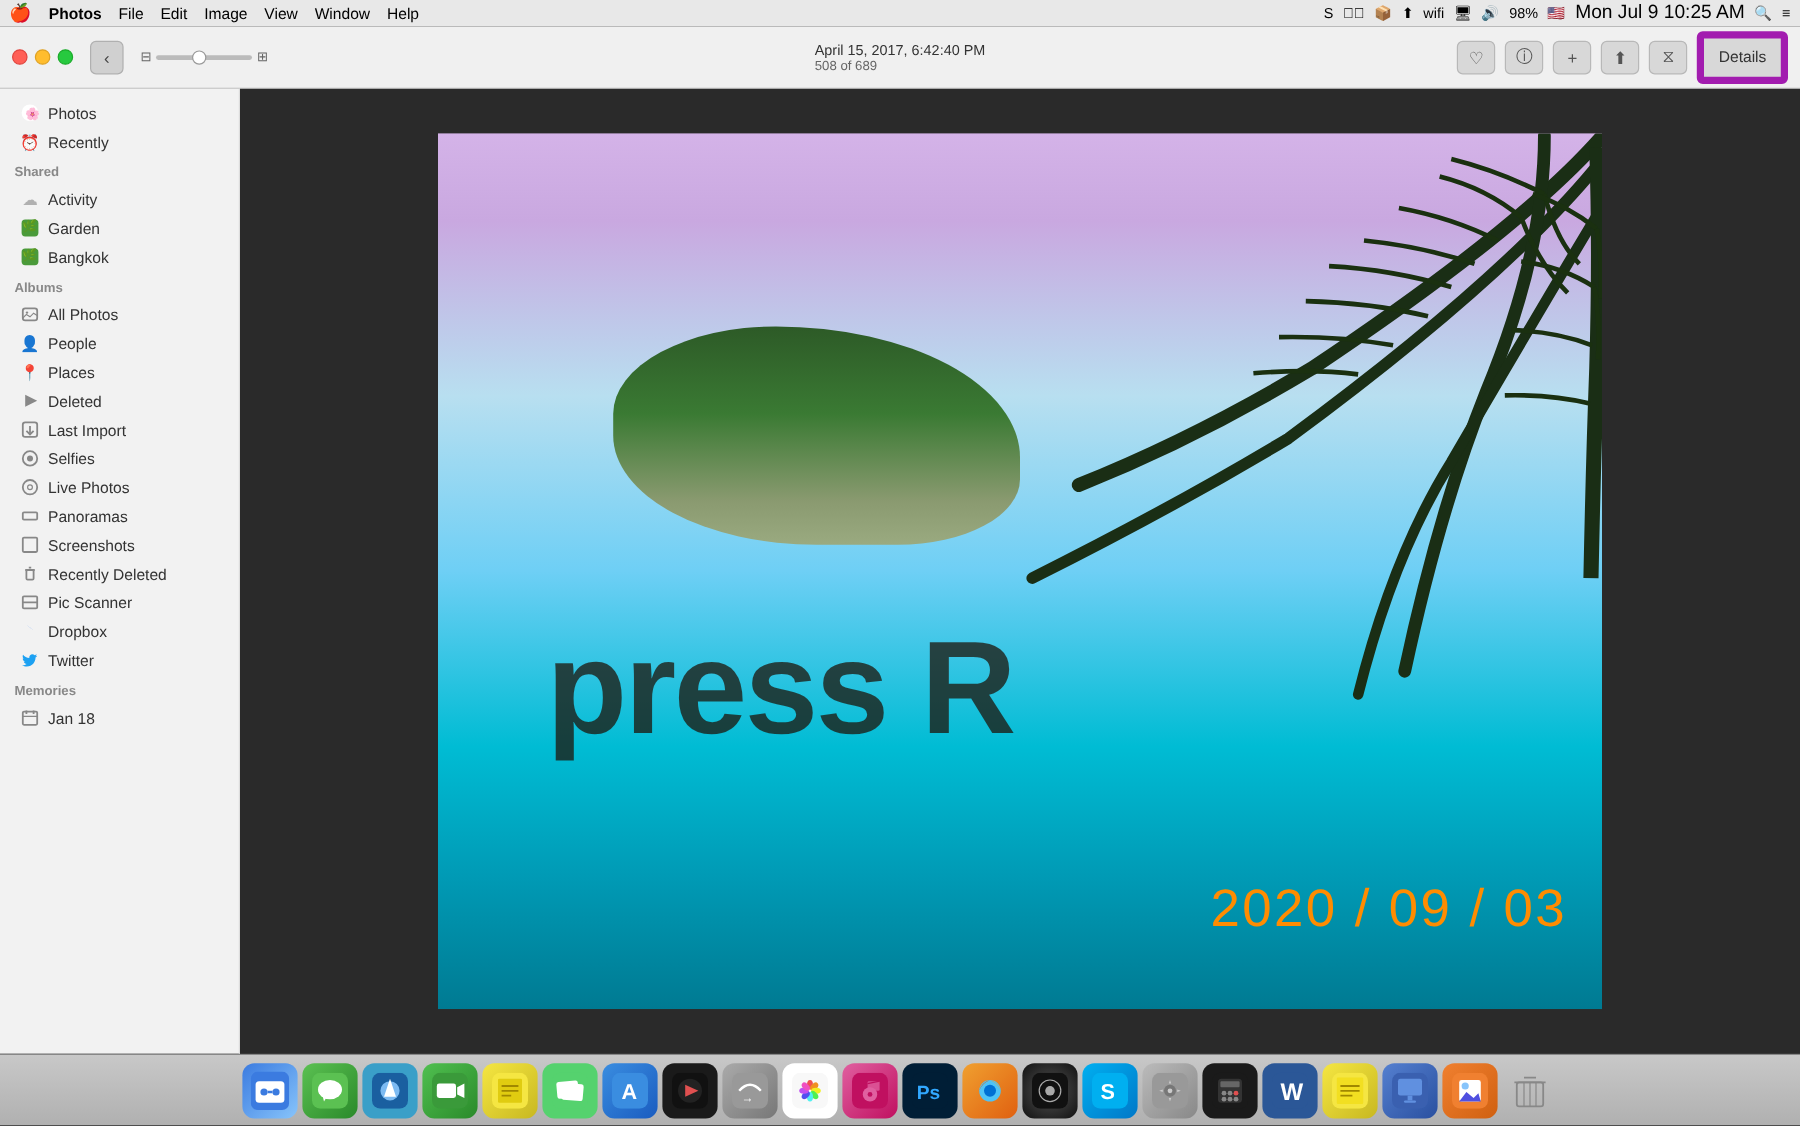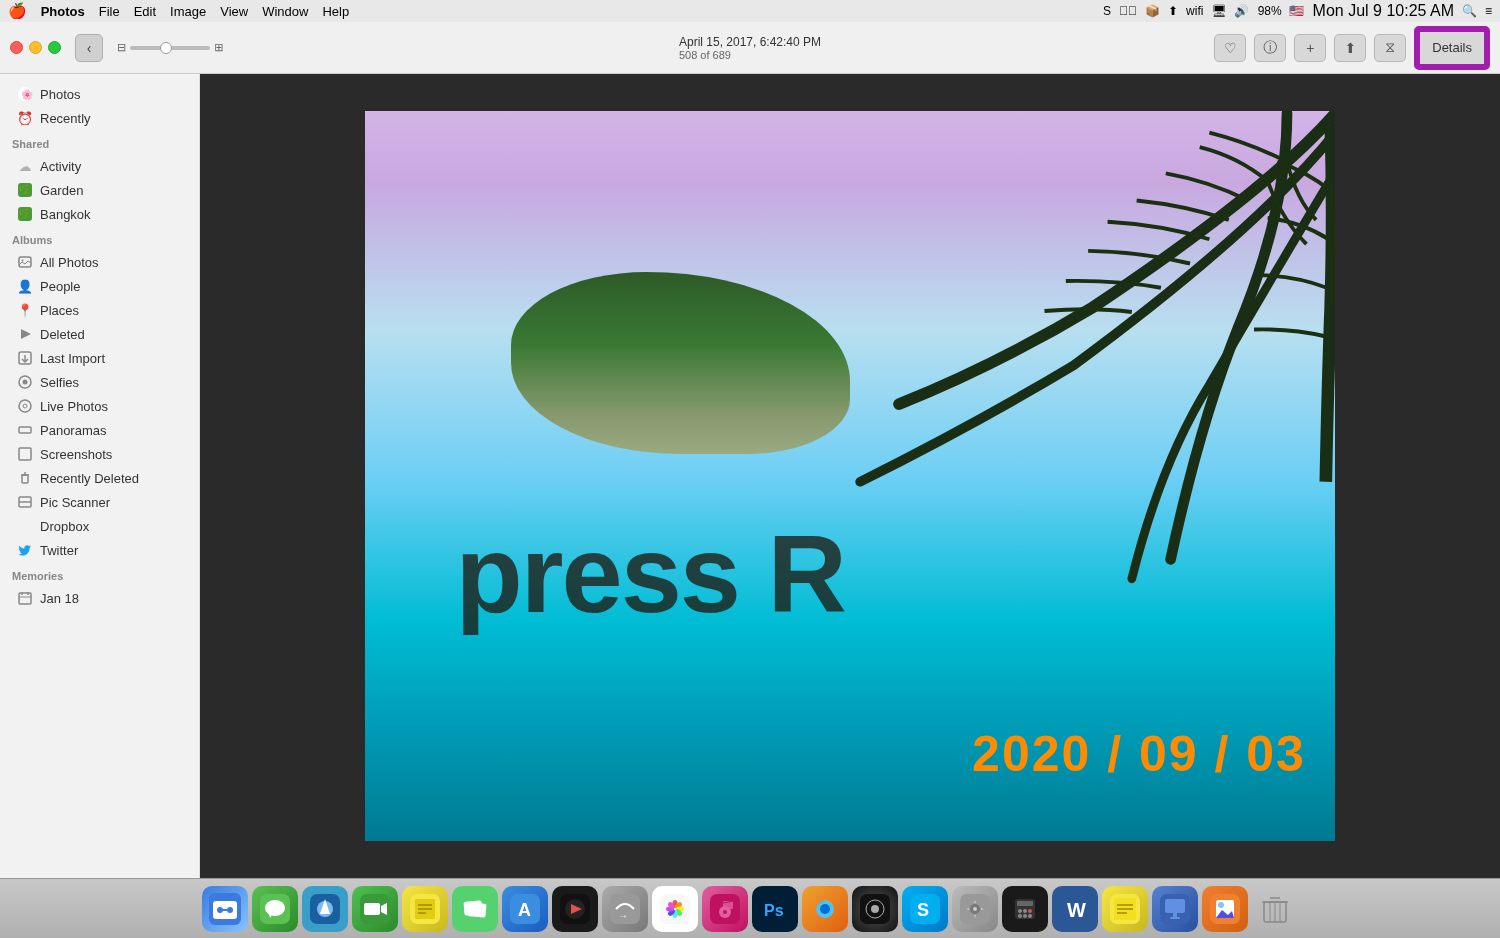--- a/index.html
+++ b/index.html
@@ -236,22 +236,22 @@
       color: rgba(30,20,10,0.75);
       font-family: Arial Black, sans-serif;
       letter-spacing: -2px;
       margin-left: 42px;
     }
     
     .date-text {
       position: absolute;
       bottom: 8%;
       right: 3%;
-      font-size: 50px;
-      font-weight: 700;
+      font-size: 44px;
+      font-weight: 400;
       color: #ff8c00;
       font-family: Arial Black, sans-serif;
       letter-spacing: 2px;
     }
     
     .palm-svg {
       position: absolute;
       top: 0;
       right: 0;
       width: 55%;

